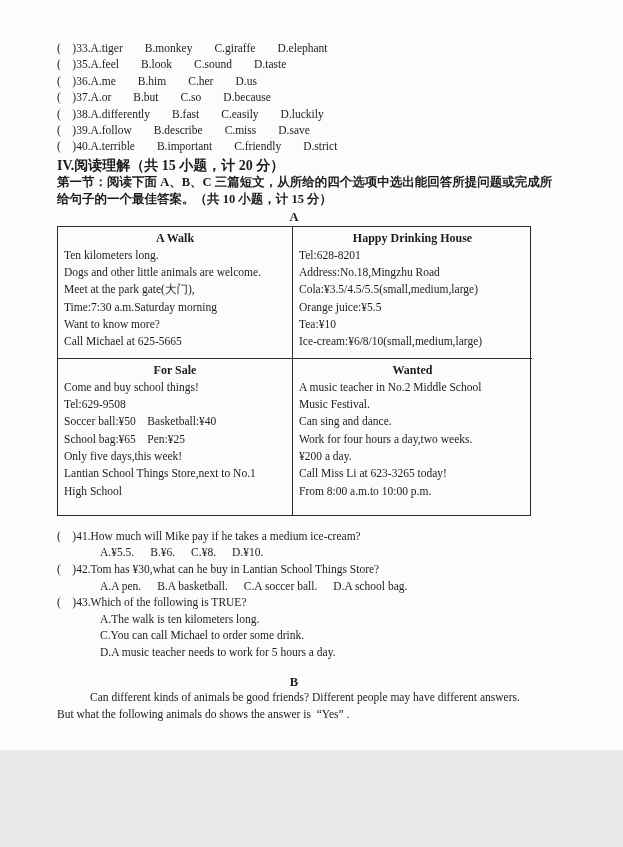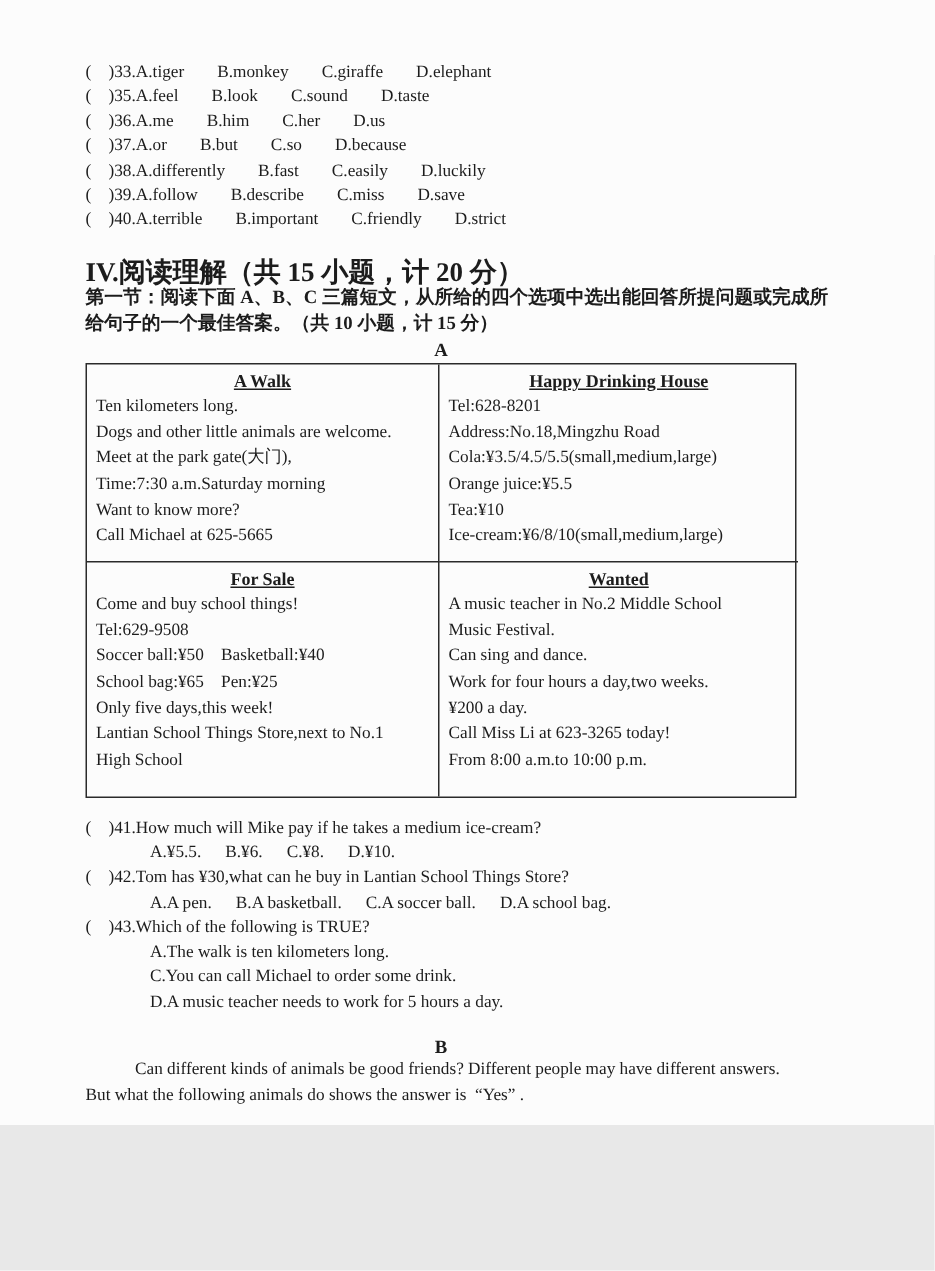--- a/index.html
+++ b/index.html
@@ -8,34 +8,34 @@
     font-family:"Liberation Serif","DejaVu Serif",serif;color:#1c1c1c;
     overflow:hidden;margin:0 auto;
   }
   .content{position:absolute;left:57px;top:40px;width:516px;}
   .pre{white-space:pre-wrap;}
   
   .cloze-line{font-size:11.5px;line-height:16.4px;white-space:pre;}
   .cloze-line .opt{display:inline-block;margin-right:0;}
   .cloze-line .gap{display:inline-block;width:22px;}
   
-  .sec-heading{font-weight:bold;font-size:18px;line-height:17px;margin-top:18px;white-space:nowrap;}
+  .sec-heading{font-weight:bold;font-size:14px;line-height:17px;margin-top:2px;white-space:nowrap;}
   .sec-intro{font-weight:bold;font-size:12.5px;line-height:17px;white-space:nowrap;}
   .passage-label{width:474px;text-align:center;font-weight:bold;font-size:12.5px;line-height:14px;margin-top:2px;}
   
   .notice-table{
     margin-top:2px;width:474px;box-sizing:border-box;
     display:grid;grid-template-columns:235px 239px;
     border:1.6px solid #2b2b2b;
   }
   .cell{box-sizing:border-box;padding:3px 6px 0 6px;font-size:11.5px;line-height:17.3px;}
   .cell.top{height:131px;}
   .cell.bottom{height:157px;border-top:1.4px solid #2b2b2b;}
   .cell.left{border-right:1.4px solid #2b2b2b;}
-  .cell-title{text-align:center;font-weight:bold;font-size:12px;line-height:17px;text-decoration:underline;}
+  .cell-title{text-align:center;font-weight:bold;font-size:12px;line-height:17px;}
   
   .questions{margin-top:12px;}
   .q-stem{font-size:11.5px;line-height:16.6px;white-space:pre;}
   .q-opts{font-size:11.5px;line-height:16.6px;padding-left:43px;white-space:pre;}
   .q-opts .opt{display:inline-block;}
   .q-opts .g{display:inline-block;width:16px;}
   .q-optline{font-size:11.5px;line-height:16.6px;padding-left:43px;white-space:pre;}
   
   .passage-b-label{margin-top:14px;}
   .para{width:516px;font-size:11.5px;line-height:17px;}

